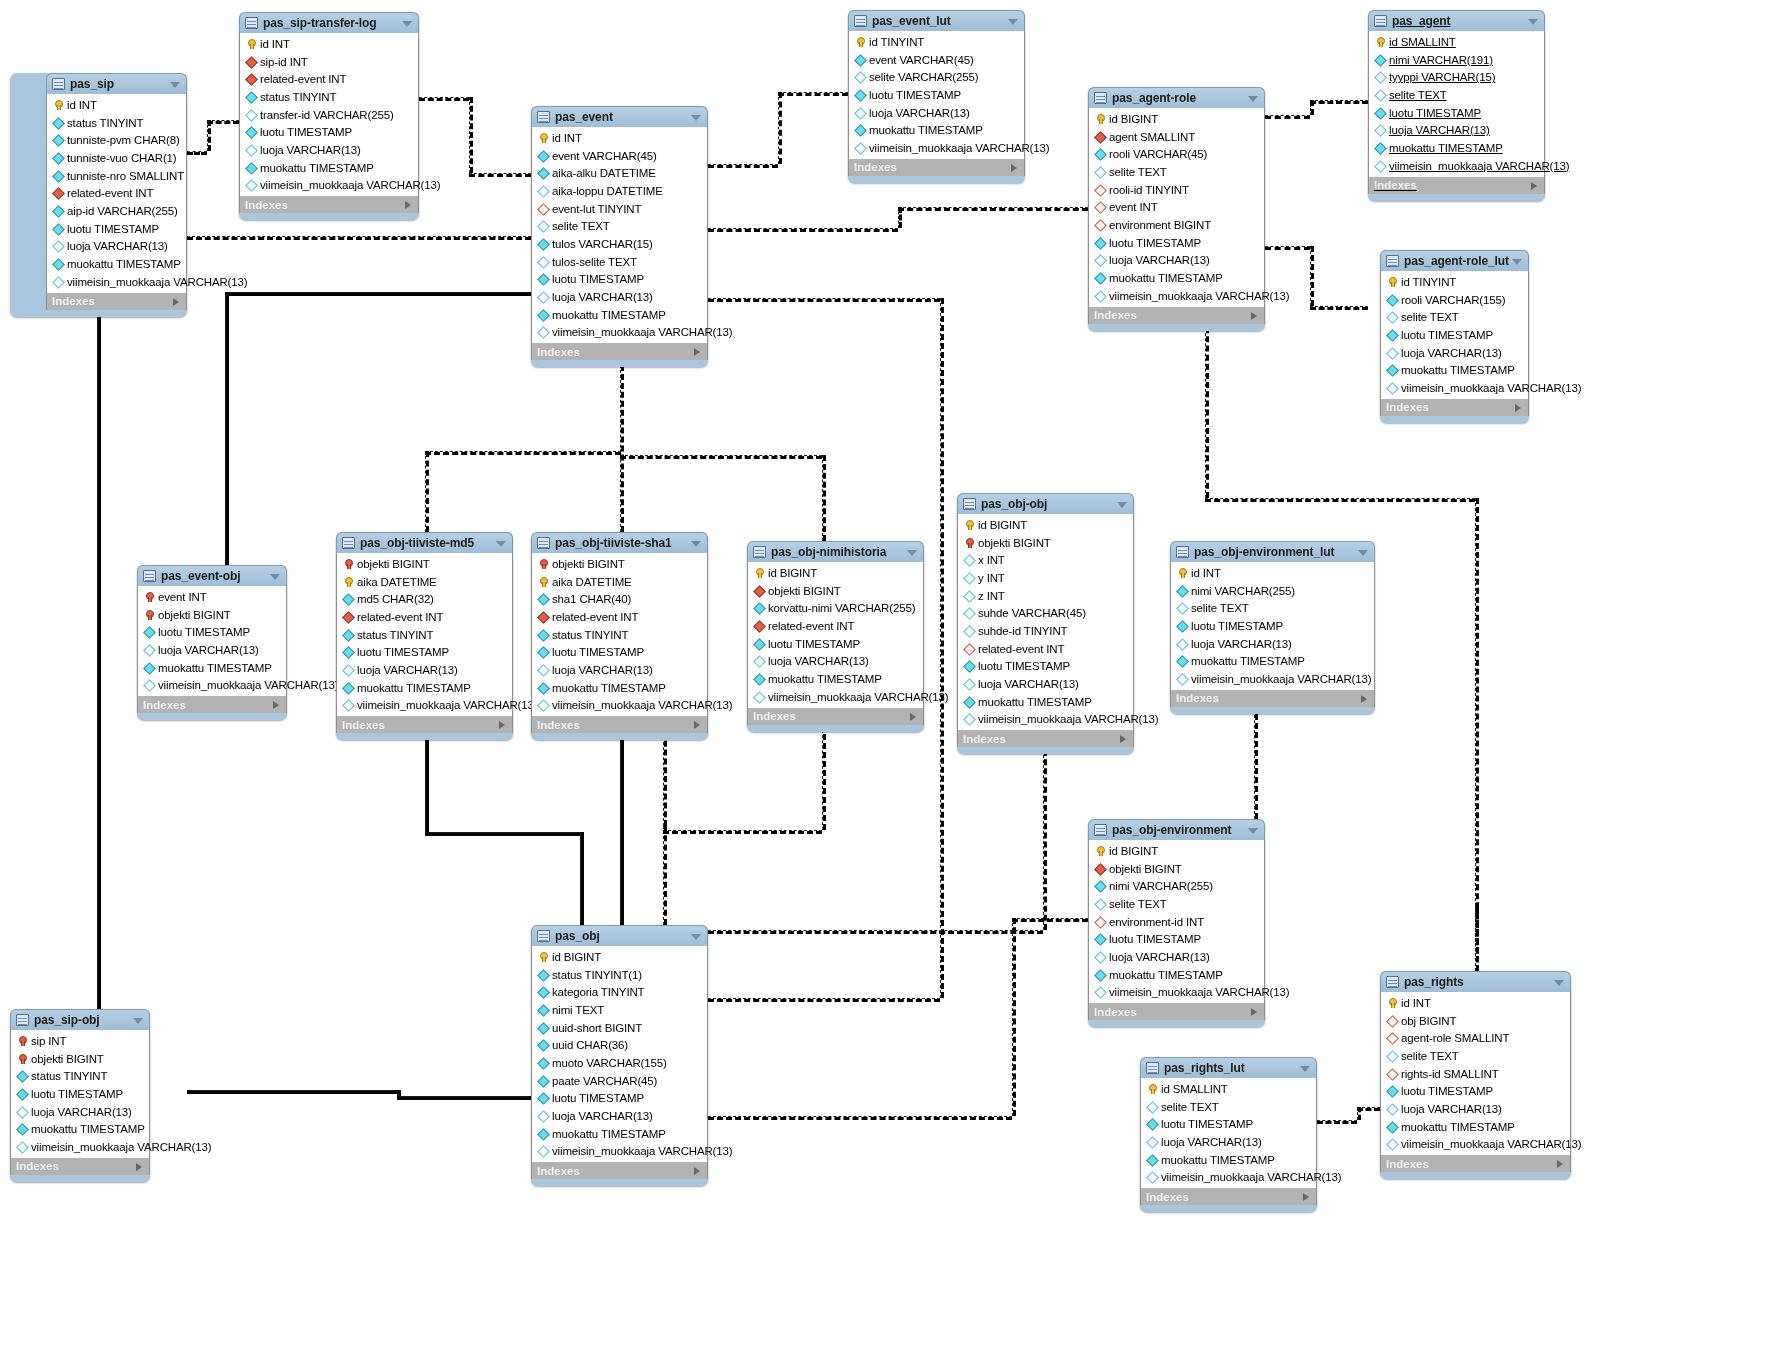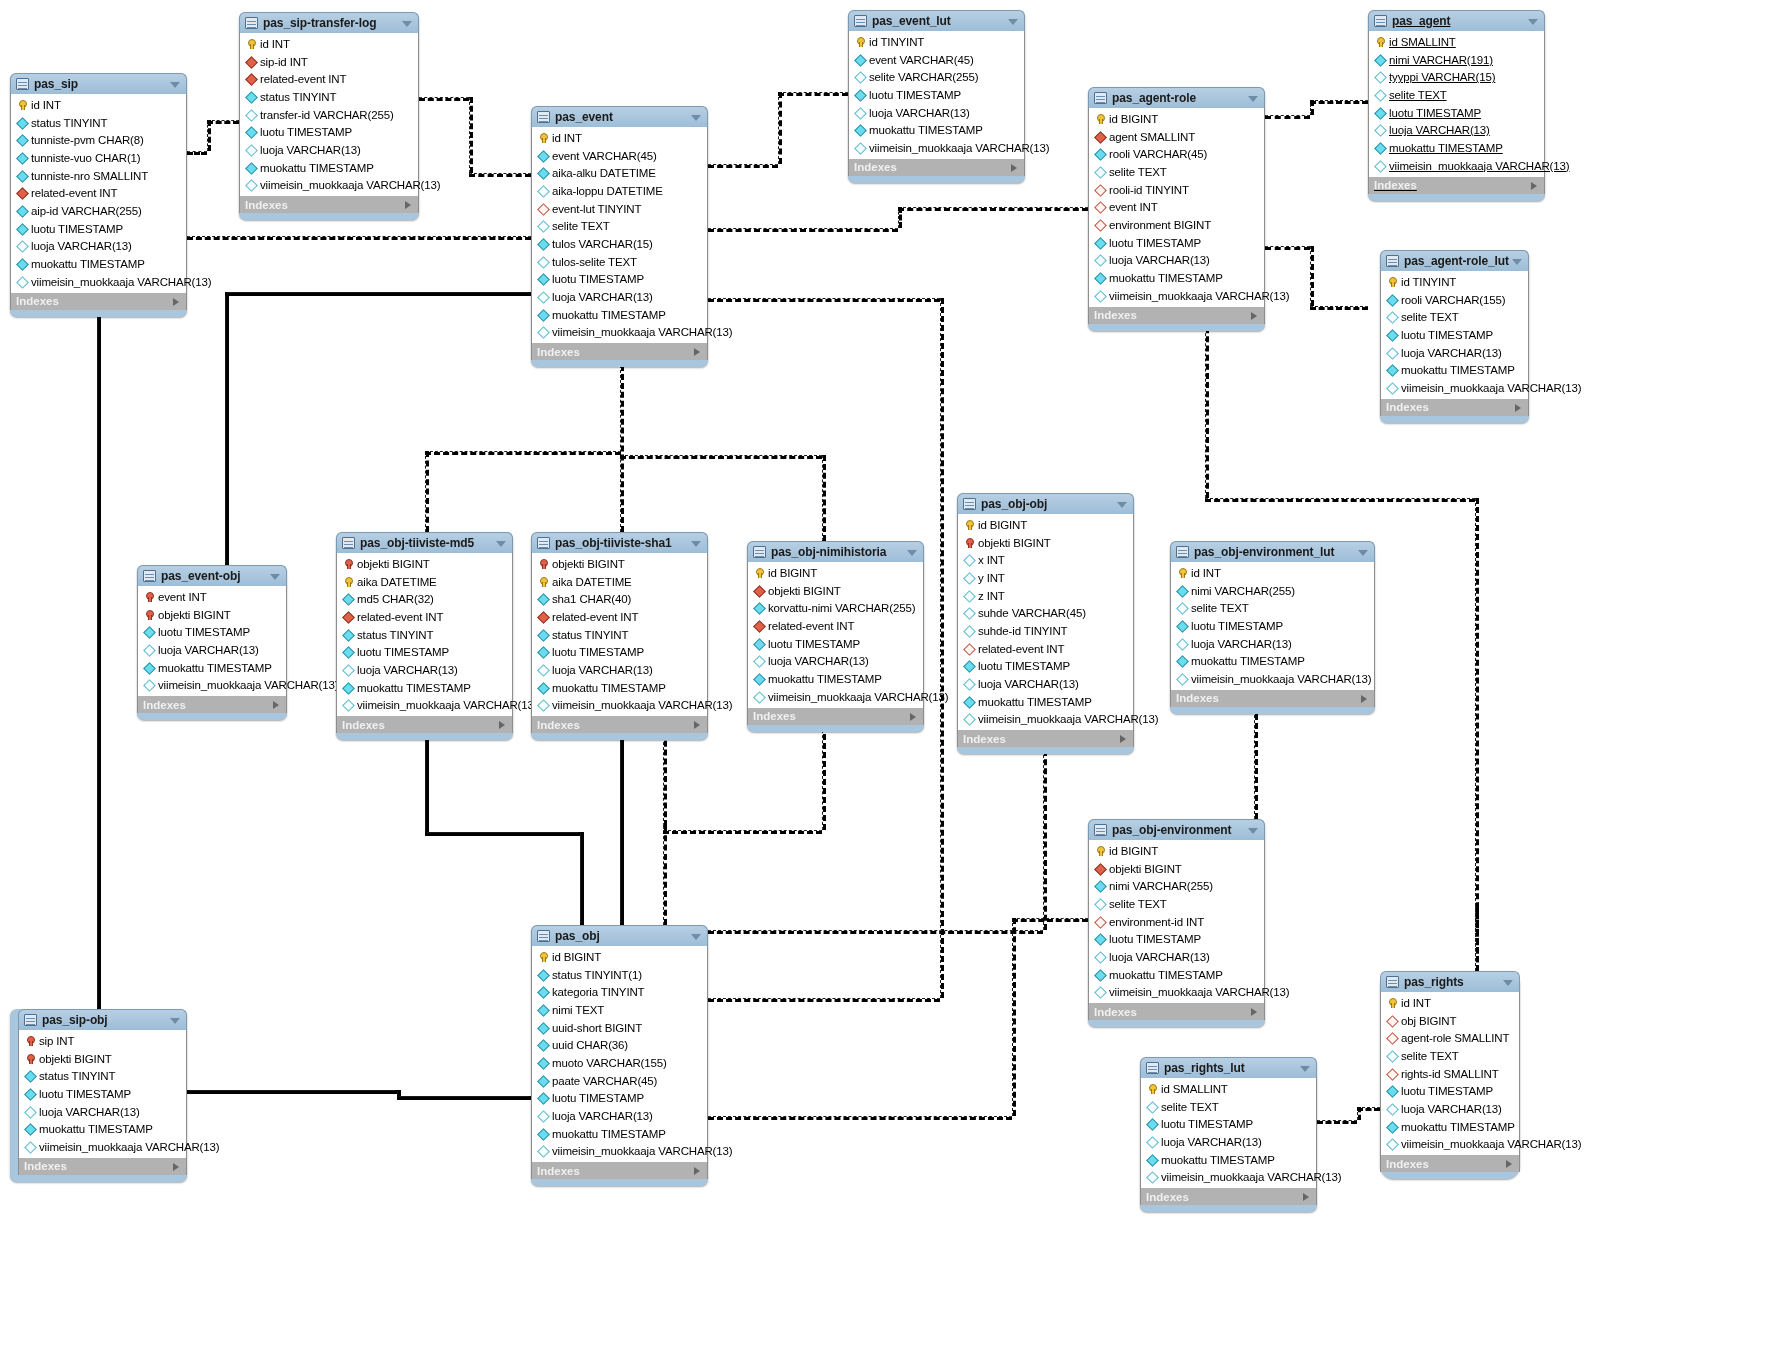--- a/index.html
+++ b/index.html
@@ -203,21 +203,21 @@
     <div class="ln dash lv" style="left: 1012px; top: 918px; height: 198px;"></div>
     <div class="ln dash lh" style="left: 708px; top: 1116px; width: 304px;"></div>
     <div class="ln dash lh" style="left: 1317px; top: 1120px; width: 40px;"></div>
     <div class="ln dash lv" style="left: 1357px; top: 1107px; height: 13px;"></div>
     <div class="ln dash lh" style="left: 1357px; top: 1107px; width: 23px;"></div>
     <div class="ln dash lv" style="left: 1475px; top: 905px; height: 66px;"></div>
     <div class="ln solid lh" style="left: 187px; top: 1090px; width: 210px;"></div>
     <div class="ln solid lv" style="left: 397px; top: 1090px; height: 6px;"></div>
     <div class="ln solid lh" style="left: 397px; top: 1096px; width: 134px;"></div>
     <div class="ln solid lv" style="left: 620px; top: 737px; height: 188px;"></div>
-    <div class="tbl" style="left: 10px; top: 73px; width: 177px;">
+    <div class="tbl" style="left: 10px; top: 73px; width: 177px; padding-left: 36px;">
       <div class="tbl-hdr">
         <div class="tbl-ico"></div>
         <div class="tbl-name">pas_sip</div>
         <div class="caret"></div>
       </div>
       <div class="tbl-body">
         <div class="col">
           <span class="g pk"></span>
           <span class="col-txt">id INT</span>
         </div>
@@ -946,21 +946,21 @@
         <div class="col">
           <span class="g d dhollow"></span>
           <span class="col-txt">viimeisin_muokkaaja VARCHAR(13)</span>
         </div>
       </div>
       <div class="tbl-idx">
         <span>Indexes</span>
         <div class="idx-arrow"></div>
       </div>
     </div>
-    <div class="tbl" style="left: 10px; top: 1009px; width: 177px; padding-left: 8px;">
+    <div class="tbl" style="left: 10px; top: 1009px; width: 140px;">
       <div class="tbl-hdr">
         <div class="tbl-ico"></div>
         <div class="tbl-name">pas_sip-obj</div>
         <div class="caret"></div>
       </div>
       <div class="tbl-body">
         <div class="col">
           <span class="g pkr"></span>
           <span class="col-txt">sip INT</span>
         </div>
@@ -1024,21 +1024,21 @@
         <div class="col">
           <span class="g d dhollow"></span>
           <span class="col-txt">viimeisin_muokkaaja VARCHAR(13)</span>
         </div>
       </div>
       <div class="tbl-idx">
         <span>Indexes</span>
         <div class="idx-arrow"></div>
       </div>
     </div>
-    <div class="tbl" style="left: 1380px; top: 971px; width: 140px; border-radius: 14px;">
+    <div class="tbl" style="left: 1380px; top: 971px; width: 191px;">
       <div class="tbl-hdr">
         <div class="tbl-ico"></div>
         <div class="tbl-name">pas_rights</div>
         <div class="caret"></div>
       </div>
       <div class="tbl-body">
         <div class="col">
           <span class="g pk"></span>
           <span class="col-txt">id INT</span>
         </div>

